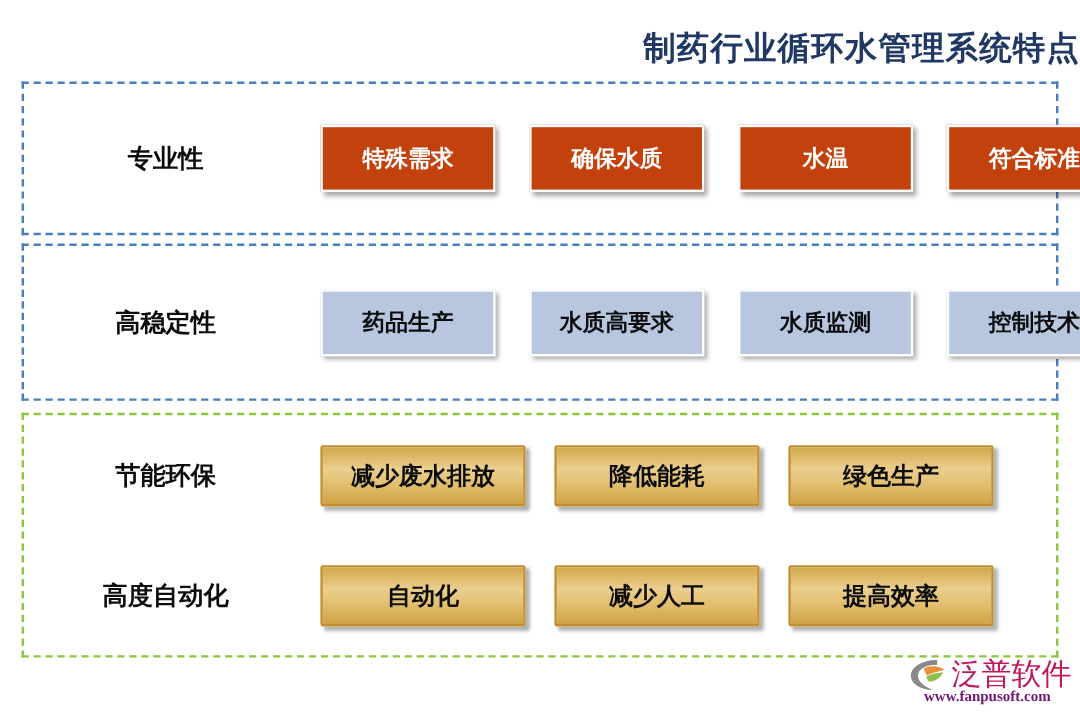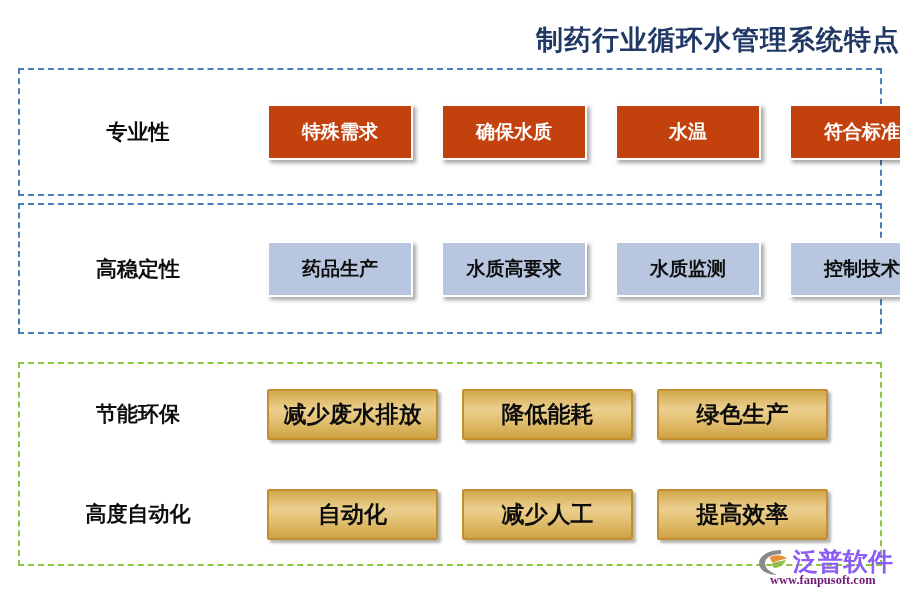--- a/index.html
+++ b/index.html
@@ -33,21 +33,21 @@
     left: 18px;
     width: 864px;
     box-sizing: border-box;
     background: transparent;
   }
   .section-blue  { border: 2px dashed #4A7EBB; }
   .section-green { border: 2px dashed #8CC63F; }
 
   #section-professional { top: 68px;  height: 128px; }
   #section-stability    { top: 203px; height: 131px; }
-  #section-green-auto   { top: 362px; height: 204px; }
+  #section-green-auto   { top: 344px; height: 204px; }
 
   .row {
     display: flex;
     align-items: center;
     height: 100%;
     gap: 11px;
   }
   .row-half { height: 50%; }
 
   .row-label {
@@ -101,21 +101,21 @@
 
   
   .chip-gold {
     width: 171px;
     height: 51px;
     margin-right: 24px;
     background: linear-gradient(180deg, #D2A84B 0%, #EBCF8F 38%, #E3C173 62%, #CFA244 100%);
     border: 2px solid #C18F30;
     border-radius: 2px;
     color: #0D0D0D;
-    font-size: 23px;
+    font-size: 20px;
     box-shadow: 3px 3px 3px rgba(0,0,0,0.30);
   }
 
   
   #brand-logo {
     position: absolute;
     left: 757px;
     top: 545px;
     width: 135px;
     height: 45px;
@@ -125,22 +125,22 @@
     left: 0;
     top: 2px;
     width: 34px;
     height: 30px;
   }
   #brand-name {
     position: absolute;
     left: 36px;
     top: 0px;
     font-size: 25px;
-    font-weight: bold;
-    color: #8b5cf6;
+    font-weight: normal;
+    color: #be185d;
     letter-spacing: 0px;
     white-space: nowrap;
     text-align: center;
   }
   #brand-url {
     position: absolute;
     left: 13px;
     top: 28px;
     font-size: 12.5px;
     font-weight: bold;

